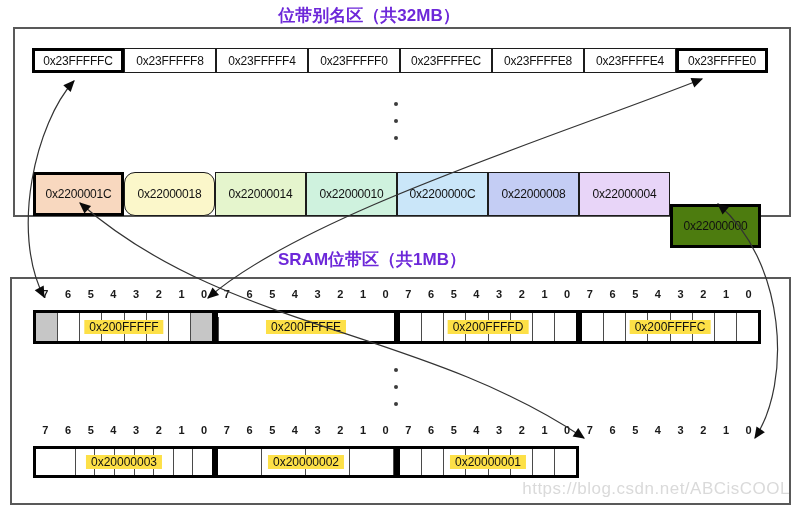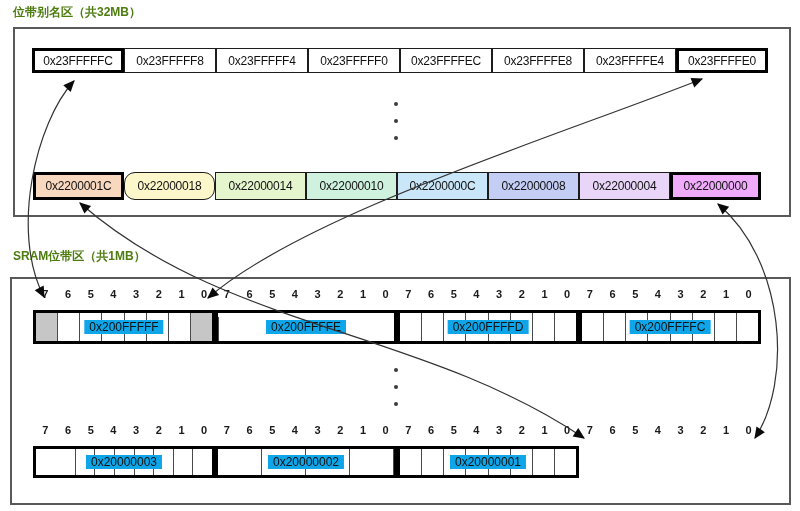--- a/index.html
+++ b/index.html
@@ -1,32 +1,32 @@
 <!DOCTYPE html>
 <html><head>
 <meta charset="utf-8">
 <style>
   *{margin:0;padding:0;box-sizing:border-box}
   html,body{background:#fff}
   #stage{position:relative;width:800px;height:511px;background:#fff;overflow:hidden;
          font-family:"Liberation Sans",sans-serif;color:#111}
-  .title{position:absolute;font-size:12px;font-weight:bold;color:#4d7c0f;z-index:3;white-space:nowrap}
+  .title{position:absolute;text-align:center;font-size:17px;font-weight:bold;color:#6d28d9;z-index:3;white-space:nowrap}
   .bigbox{position:absolute;border:2px solid #595959;z-index:0}
   .cellrow{position:absolute;display:flex;z-index:1}
   .acell{height:100%;border:1px solid #1c1c1c;display:flex;align-items:center;justify-content:center;
          font-size:12px;background:#fff;color:#111;letter-spacing:-0.2px}
   .acell.bold{border:3px solid #000;z-index:2}
   .bitrow{position:absolute;display:flex;z-index:1}
   .bitrow span{flex:1;text-align:center;font-size:11px;font-weight:bold;color:#1a1a1a}
   .sgroup{position:absolute;border:3px solid #000;background:#fff;display:flex;z-index:1}
   .scell{flex:1;border-left:1px solid #4a4a4a}
   .scell:first-child{border-left:none}
   .slabel{position:absolute;left:50%;top:50%;transform:translate(-50%,-50%);
           font-size:12px;color:#111;white-space:nowrap;z-index:2}
-  .slabel.onwhite{background:#0ea5e9;padding:0 5px}
+  .slabel.onwhite{background:#fde047;padding:0 5px}
   .dot{position:absolute;width:4px;height:4px;border-radius:50%;background:#3c3c3c;z-index:1}
   .wm{position:absolute;white-space:nowrap;z-index:1}
   #wm1{left:276px;top:251px;font-family:"DejaVu Sans Mono",monospace;font-size:15px;color:#c9c9c9}
   #wm2{right:10px;top:479px;font-size:17px;color:#dadada;letter-spacing:.5px}
   svg.overlay{position:absolute;left:0;top:0;z-index:5;pointer-events:none}
 </style>
 </head>
 <body>
 
 <div id="stage">
@@ -43,29 +43,29 @@
       <div class="acell" style="width: 12.5%;">0x23FFFFEC</div>
       <div class="acell" style="width: 12.5%;">0x23FFFFE8</div>
       <div class="acell" style="width: 12.5%;">0x23FFFFE4</div>
       <div class="acell bold" style="width: 12.5%;">0x23FFFFE0</div>
     </div>
 
   <div class="dot" style="left:394px;top:102px"></div>
   <div class="dot" style="left:394px;top:119px"></div>
   <div class="dot" style="left:394px;top:136px"></div>
 
-  <div class="cellrow" style="left:33px;top:172px;width:728px;height:28px">
+  <div class="cellrow" style="left:33px;top:172px;width:728px;height:44px">
       <div class="acell bold" style="width: 12.5%; background: rgb(248, 216, 191);">0x2200001C</div>
       <div class="acell" style="width: 12.5%; background: rgb(251, 247, 202); border-radius: 11px;">0x22000018</div>
       <div class="acell" style="width: 12.5%; background: rgb(229, 245, 205);">0x22000014</div>
       <div class="acell" style="width: 12.5%; background: rgb(207, 242, 222);">0x22000010</div>
       <div class="acell" style="width: 12.5%; background: rgb(202, 230, 249);">0x2200000C</div>
       <div class="acell" style="width: 12.5%; background: rgb(196, 205, 244);">0x22000008</div>
       <div class="acell" style="width: 12.5%; background: rgb(232, 213, 248);">0x22000004</div>
-      <div class="acell bold" style="width: 12.5%; background: #f0abfc;">0x22000000</div>
+      <div class="acell bold" style="width: 12.5%; background: #4d7c0f; margin-top: 32px;">0x22000000</div>
     </div>
 
 
   <div class="title" style="left:13px;top:248px;width:718px">SRAM位带区（共1MB）</div>
 
   <div class="bigbox" style="left:10px;top:277px;width:781px;height:228px"></div>
 
   <div class="bitrow" style="left:34px;top:288px;width:726px;height:14px">
       <span>7</span>
       <span>6</span>
@@ -214,20 +214,21 @@
         <div class="scell"></div>
         <div class="scell"></div>
         <div class="scell"></div>
         <div class="scell"></div>
         <div class="scell"></div>
         <div class="scell"></div>
         <div class="slabel onwhite">0x20000001</div>
       </div>
     </div>
 
+  <div class="wm" id="wm2">https://blog.csdn.net/ABCisCOOL</div>
 
   <svg class="overlay" width="800" height="511" viewBox="0 0 800 511">
     <defs>
       <marker id="ah" viewBox="0 0 10 10" refX="8.6" refY="5" markerWidth="14" markerHeight="12" markerUnits="userSpaceOnUse" orient="auto-start-reverse">
         <path d="M0,0.8 L9.6,5 L0,9.2 z" fill="#0a0a0a"></path>
       </marker>
     </defs>
     <path d="M 74,81 C 36,122 10,232 44,297" fill="none" stroke="#333" stroke-width="1.2" marker-start="url(#ah)" marker-end="url(#ah)"></path>
     <path d="M 702,79 C 558,136 305,214 208,298" fill="none" stroke="#333" stroke-width="1.2" marker-start="url(#ah)" marker-end="url(#ah)"></path>
     <path d="M 80,203 C 225,330 420,328 584,438" fill="none" stroke="#333" stroke-width="1.2" marker-start="url(#ah)" marker-end="url(#ah)"></path>

